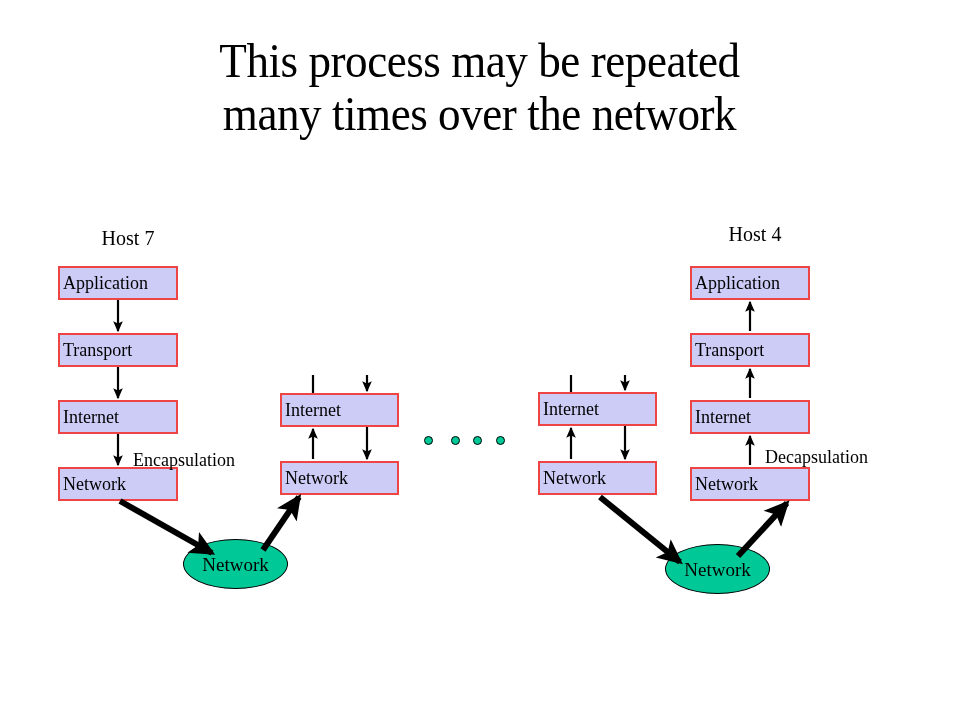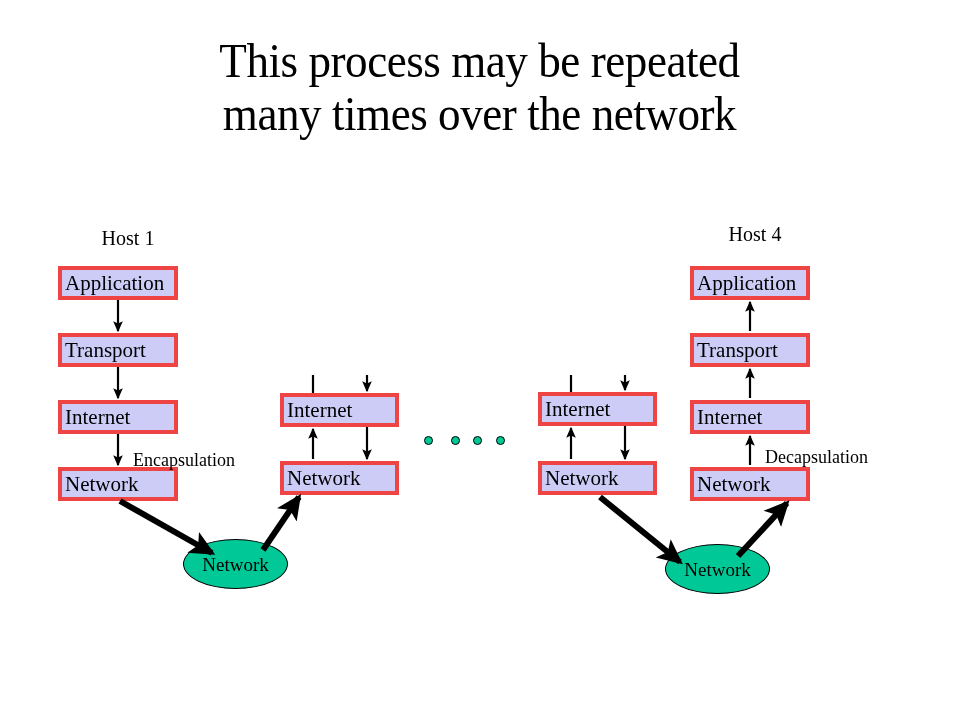--- a/index.html
+++ b/index.html
@@ -39,25 +39,25 @@
   .host-label {
     position: absolute;
     font-size: 20px;
     line-height: 20px;
     white-space: nowrap;
     text-align: center;
   }
   .layer-box {
     position: absolute;
     box-sizing: border-box;
-    border: 4px solid #ef4444;
+    border: 2px solid #ef4444;
     display: flex;
     align-items: center;
     padding-left: 3px;
-    font-size: 21px;
+    font-size: 18px;
     line-height: 21px;
     white-space: nowrap;
   }
   .side-label {
     position: absolute;
     font-size: 18px;
     line-height: 21px;
     white-space: nowrap;
   }
   .ellipse {
@@ -90,21 +90,21 @@
   }
 </style>
 </head>
 <body>
 
 <div id="slide">
 
   <div id="title">This process may be repeated
 many times over the network</div>
 
-  <div class="host-label" style="left:78px; top:228px; width:100px;">Host 1</div>
+  <div class="host-label" style="left:78px; top:228px; width:100px;">Host 7</div>
 
   <div class="layer-box" style="left:58px; top:266px; width:120px; height:34px; background:#ccccf7;">
     <span>Application</span>
   </div>
 
   <div class="layer-box" style="left:58px; top:333px; width:120px; height:34px; background:#ccccf7;">
     <span>Transport</span>
   </div>
 
   <div class="layer-box" style="left:58px; top:400px; width:120px; height:34px; background:#ccccf7;">

